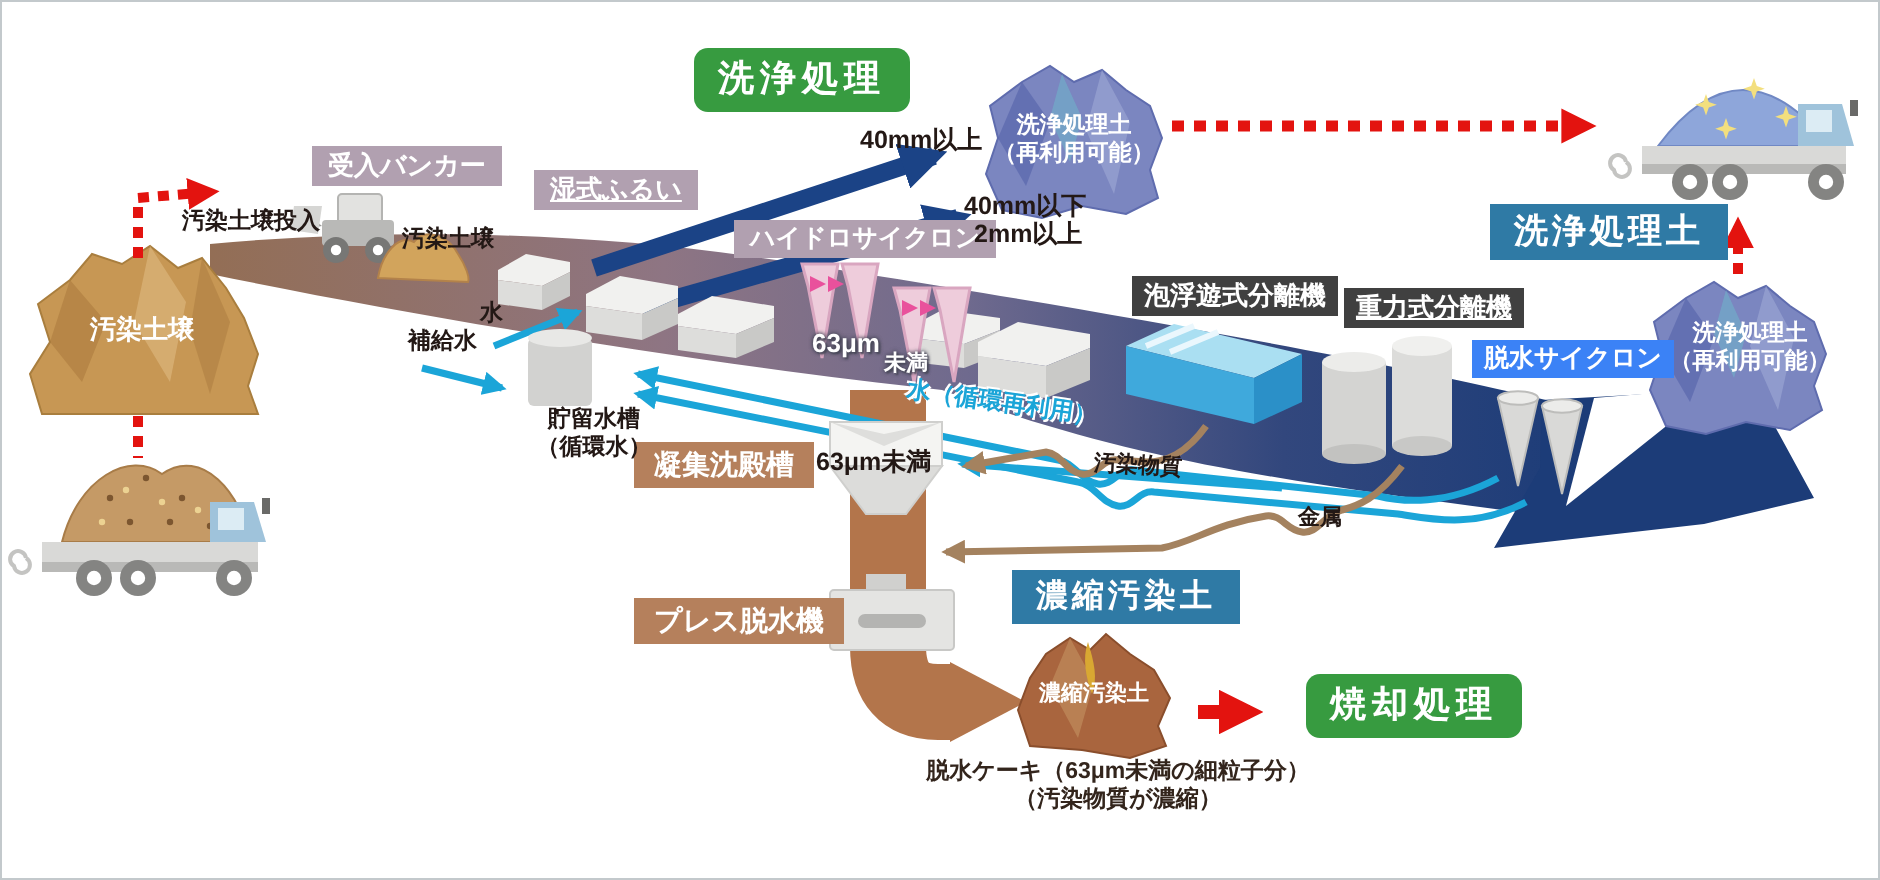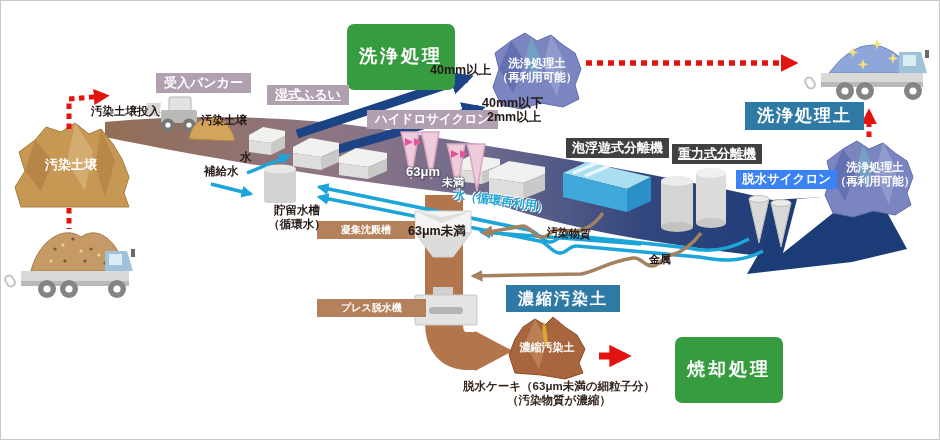--- a/index.html
+++ b/index.html
@@ -7,23 +7,23 @@
     position:relative;width:940px;height:440px;background:#ffffff;
     border:1px solid #c3c9cc;box-sizing:border-box;overflow:hidden;
     font-family:"Liberation Sans","DejaVu Sans",sans-serif;
   }
   #art{position:absolute;left:0;top:0;}
   .lb{position:absolute;font-weight:bold;white-space:nowrap;line-height:1.2;}
   .tag{color:#fff;text-align:center;}
   .tag-mauve{background:#b1a0b0;font-size:13px;padding:2px 8px;}
   .tag-lav{background:#404040;font-size:13px;padding:2px 6px;}
   .tag-navy{background:#3b82f6;font-size:12.5px;padding:2px 6px;}
-  .tag-brown{background:#b5805c;font-size:10px;padding:3px 24px;text-align:center;}
+  .tag-brown{background:#b5805c;font-size:14px;padding:3px 10px;text-align:center;}
   .box-blue{background:#2f7aa5;color:#fff;font-size:17px;letter-spacing:2px;padding:4px 12px;text-align:center;}
-  .btn-green{background:#379b40;color:#fff;font-size:18px;letter-spacing:3px;padding:22px 12px;border-radius:7px;text-align:center;}
+  .btn-green{background:#379b40;color:#fff;font-size:18px;letter-spacing:3px;padding:5px 12px;border-radius:7px;text-align:center;}
   .dk{color:#231815;}
   .wt{color:#fff;}
   .outl{text-shadow:0 0 2px #4a4a5a,0 0 2px #4a4a5a,1px 1px 1px #4a4a5a;}
   .ctr{text-align:center;}
 </style>
 </head>
 <body>
 
 <div id="stage">
 
@@ -259,21 +259,21 @@
   <g stroke="#e3130f" fill="none">
     <path d="M68,128 L68,98 L104,95" stroke-width="5" stroke-dasharray="5.5 4.5" marker-end="url(#mRed)"></path>
     <path d="M68,207 L68,228" stroke-width="5" stroke-dasharray="5.5 4.5"></path>
     <path d="M585,62 L792,62" stroke-width="5.5" stroke-dasharray="6 5" marker-end="url(#mRed)"></path>
     <path d="M868,136 L868,112" stroke-width="5" stroke-dasharray="5.5 4.5" marker-end="url(#mRed)"></path>
     <path d="M598,355 L624,355" stroke-width="7" marker-end="url(#mRed)"></path>
   </g>
 </svg>
 
 <div class="lb btn-green" style="left:346px;top:23px;">洗浄処理</div>
-<div class="lb btn-green" style="left:674px;top:336px;">焼却処理</div>
+<div class="lb btn-green" style="left:652px;top:336px;">焼却処理</div>
 
 <div class="lb tag tag-mauve" style="left:155px;top:72px;text-align:right;">受入バンカー</div>
 <div class="lb tag tag-mauve" style="left:266px;top:84px;text-decoration:underline;">湿式ふるい</div>
 <div class="lb tag tag-mauve" style="left:366px;top:109px;font-size:12.5px;">ハイドロサイクロン</div>
 <div class="lb tag tag-lav" style="left:565px;top:137px;">泡浮遊式分離機</div>
 <div class="lb tag tag-lav" style="left:671px;top:143px;text-decoration:underline;">重力式分離機</div>
 <div class="lb tag tag-navy" style="left:735px;top:169px;">脱水サイクロン</div>
 <div class="lb tag tag-brown" style="left:316px;top:220px;">凝集沈殿槽</div>
 <div class="lb tag tag-brown" style="left:316px;top:298px;">プレス脱水機</div>
 

